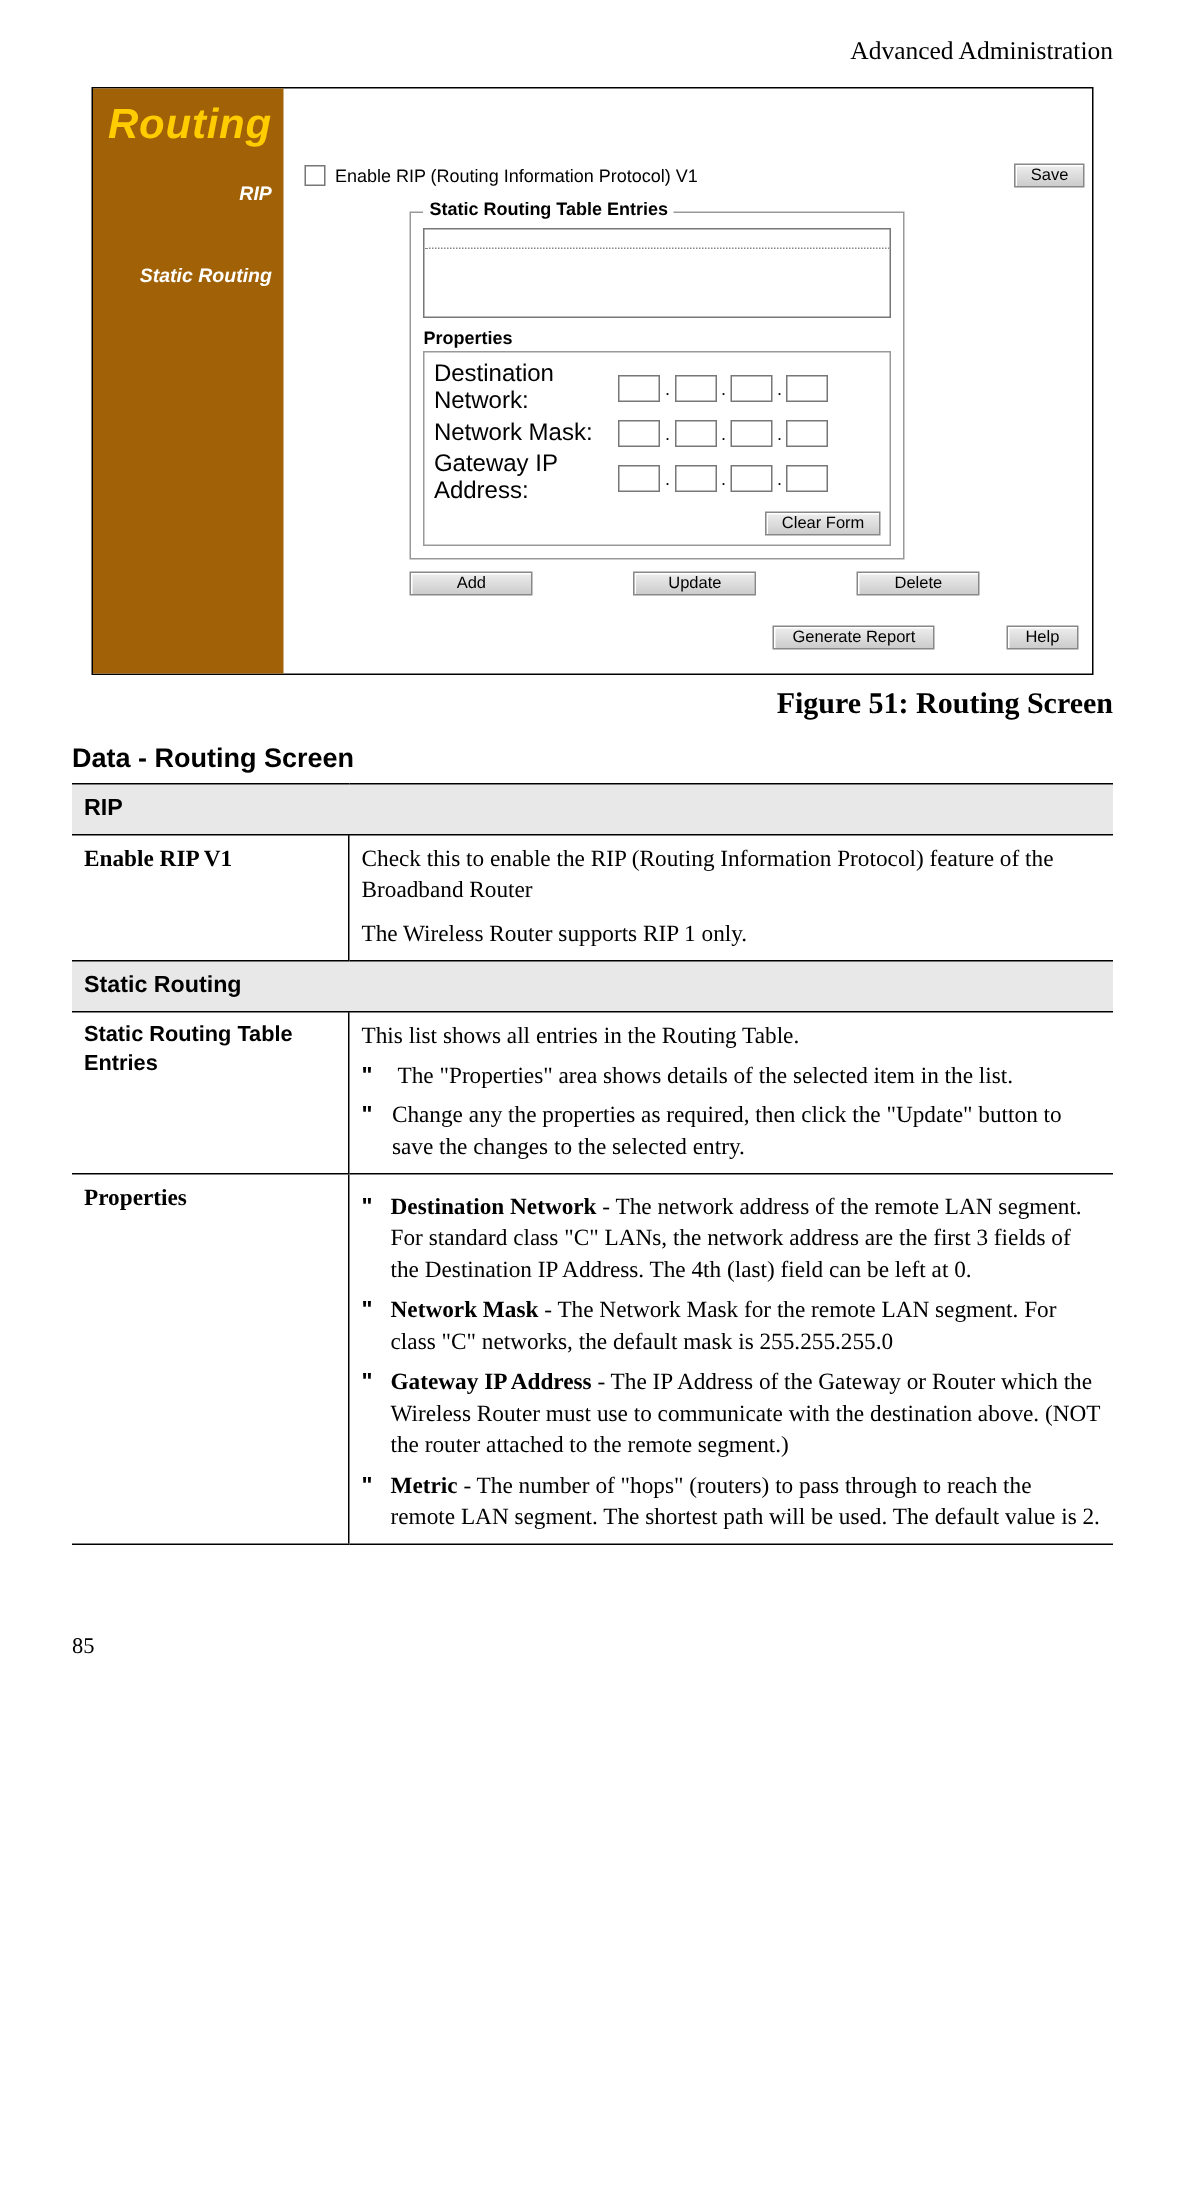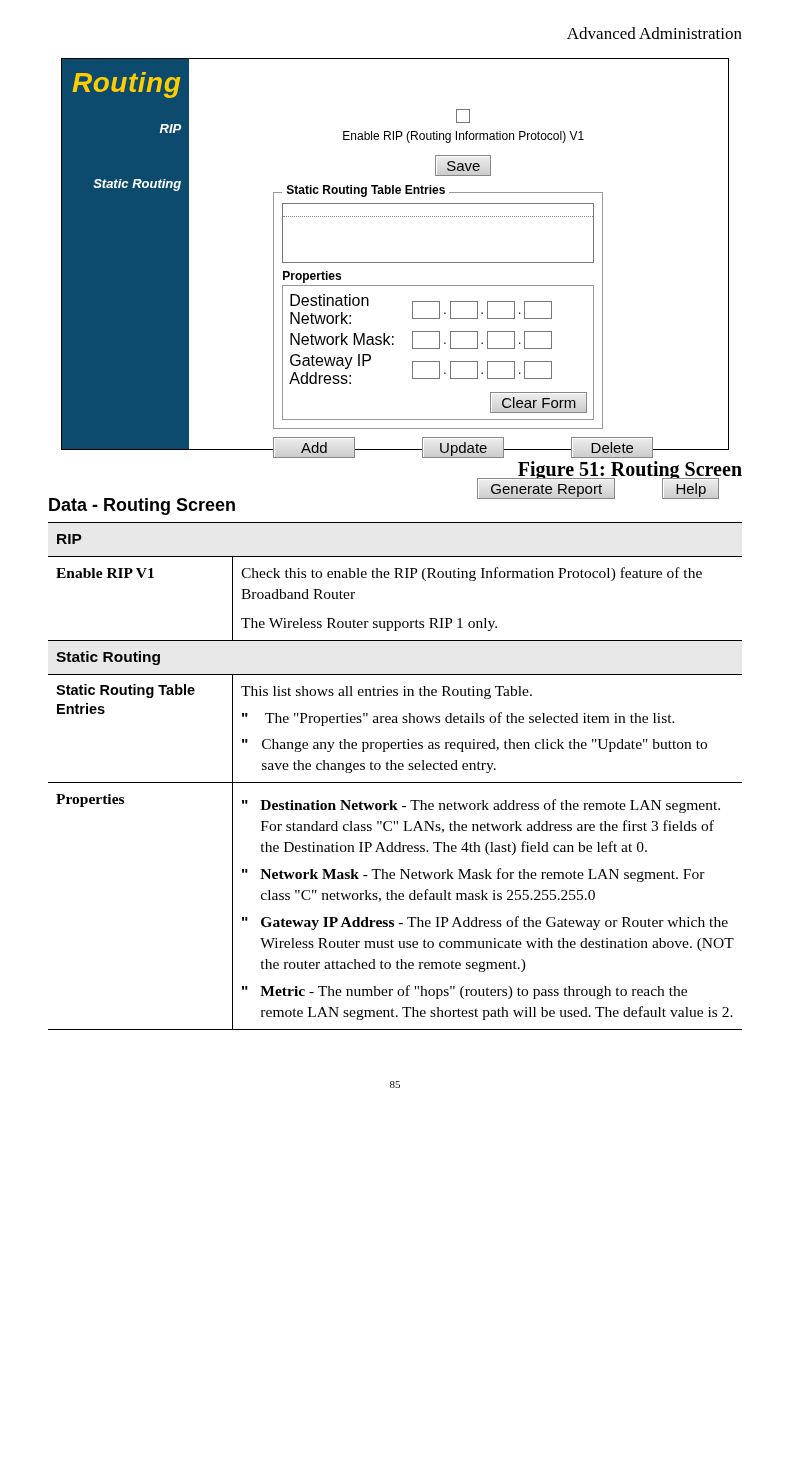--- a/index.html
+++ b/index.html
@@ -23,21 +23,21 @@
     width: 666px;
     height: 390px;
     margin: 0 auto 8px auto;
     display: flex;
     background: #fff;
     font-family: Arial, sans-serif;
     font-size: 12px;
   }
   .sidebar {
     width: 165px;
-    background: #0c4a6e;
+    background: #a16207;
     color: #fff;
     padding: 8px 8px 4px 10px;
     box-sizing: border-box;
   }
   .sidebar-title {
     font-size: 28px;
     font-weight: bold;
     font-style: italic;
     color: #ffcc00;
     letter-spacing: 0.5px;
@@ -56,35 +56,34 @@
     flex: 1;
     padding: 50px 12px 10px 14px;
     box-sizing: border-box;
     position: relative;
   }
   .rip-row {
     display: flex;
     align-items: center;
     gap: 6px;
     margin-bottom: 16px;
-    flex-direction: column;
   }
   .chk {
     width: 12px;
     height: 12px;
     border: 1px solid #777;
     background: #fff;
     display: inline-block;
   }
   .btn {
     display: inline-block;
     background: linear-gradient(#eee, #ccc);
     border: 1px solid #888;
     padding: 1px 10px;
-    font-size: 15px;
+    font-size: 11px;
     font-family: Arial, sans-serif;
     color: #000;
     text-align: center;
     box-shadow: inset 1px 1px 0 #fff;
   }
   .fieldset {
     border: 1px solid #999;
     padding: 6px 8px 8px 8px;
     position: relative;
     margin-left: 70px;
@@ -206,23 +205,23 @@
     display: flex;
     margin-top: 6px;
     gap: 12px;
   }
   .bul-mark {
     font-family: Arial, sans-serif;
     font-weight: bold;
     width: 12px;
   }
   .page-num {
-    text-align: center;
-    margin-top: 48px;
-    font-size: 11px;
+    text-align: left;
+    margin-top: 60px;
+    font-size: 15px;
   }
 </style>
 </head>
 <body>
 
 <div class="header-right">Advanced Administration</div>
 
 <div class="screenshot">
   <div class="sidebar">
     <div class="sidebar-title">Routing</div>

